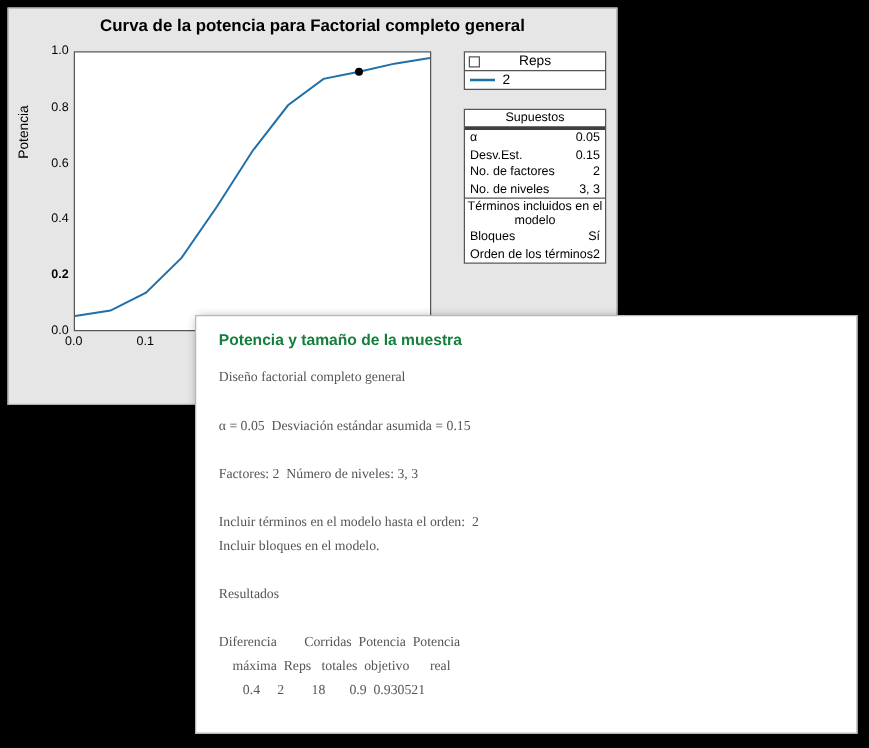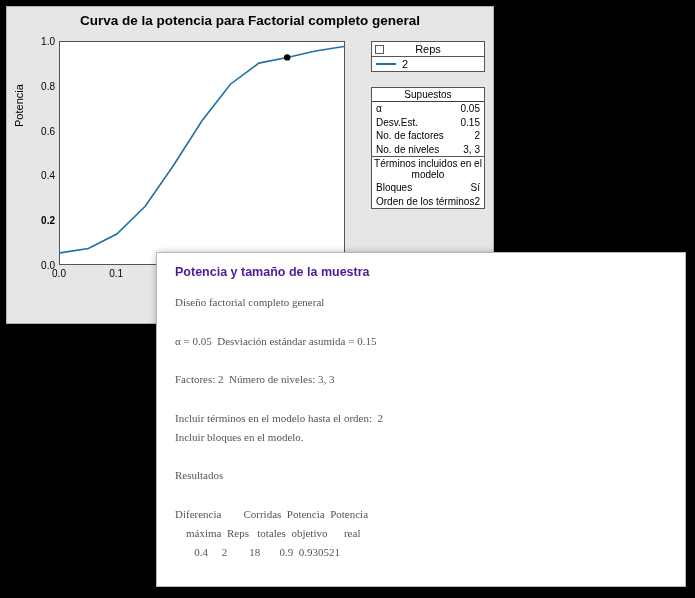--- a/index.html
+++ b/index.html
@@ -119,21 +119,21 @@
     position: absolute;
     right: 8px;
     top: 80px;
     width: 114px;
     background: #fff;
     border: 1px solid #555;
     font-size: 10px;
   }
   .supbox-header {
     text-align: center;
-    border-bottom: 1px solid #404040;
+    border-bottom: 3px solid #404040;
     padding: 1px 0;
   }
   .supbox-row {
     display: flex;
     justify-content: space-between;
     padding: 0 4px;
     line-height: 1.35;
   }
   .supbox-sep {
     border-top: 1px solid #555;
@@ -147,21 +147,21 @@
     width: 530px;
     height: 335px;
     background: #fff;
     border: 1px solid #b8b8b8;
     box-shadow: 2px 2px 8px rgba(0,0,0,.45);
     padding: 12px 18px;
   }
   .output-title {
     font-size: 12.5px;
     font-weight: bold;
-    color: #4c1d95;
+    color: #15803d;
     margin-bottom: 14px;
   }
   .output-body pre {
     font-family: Liberation Serif, serif;
     font-size: 11px;
     color: #555;
     line-height: 1.75;
     margin: 0;
     white-space: pre;
   }

